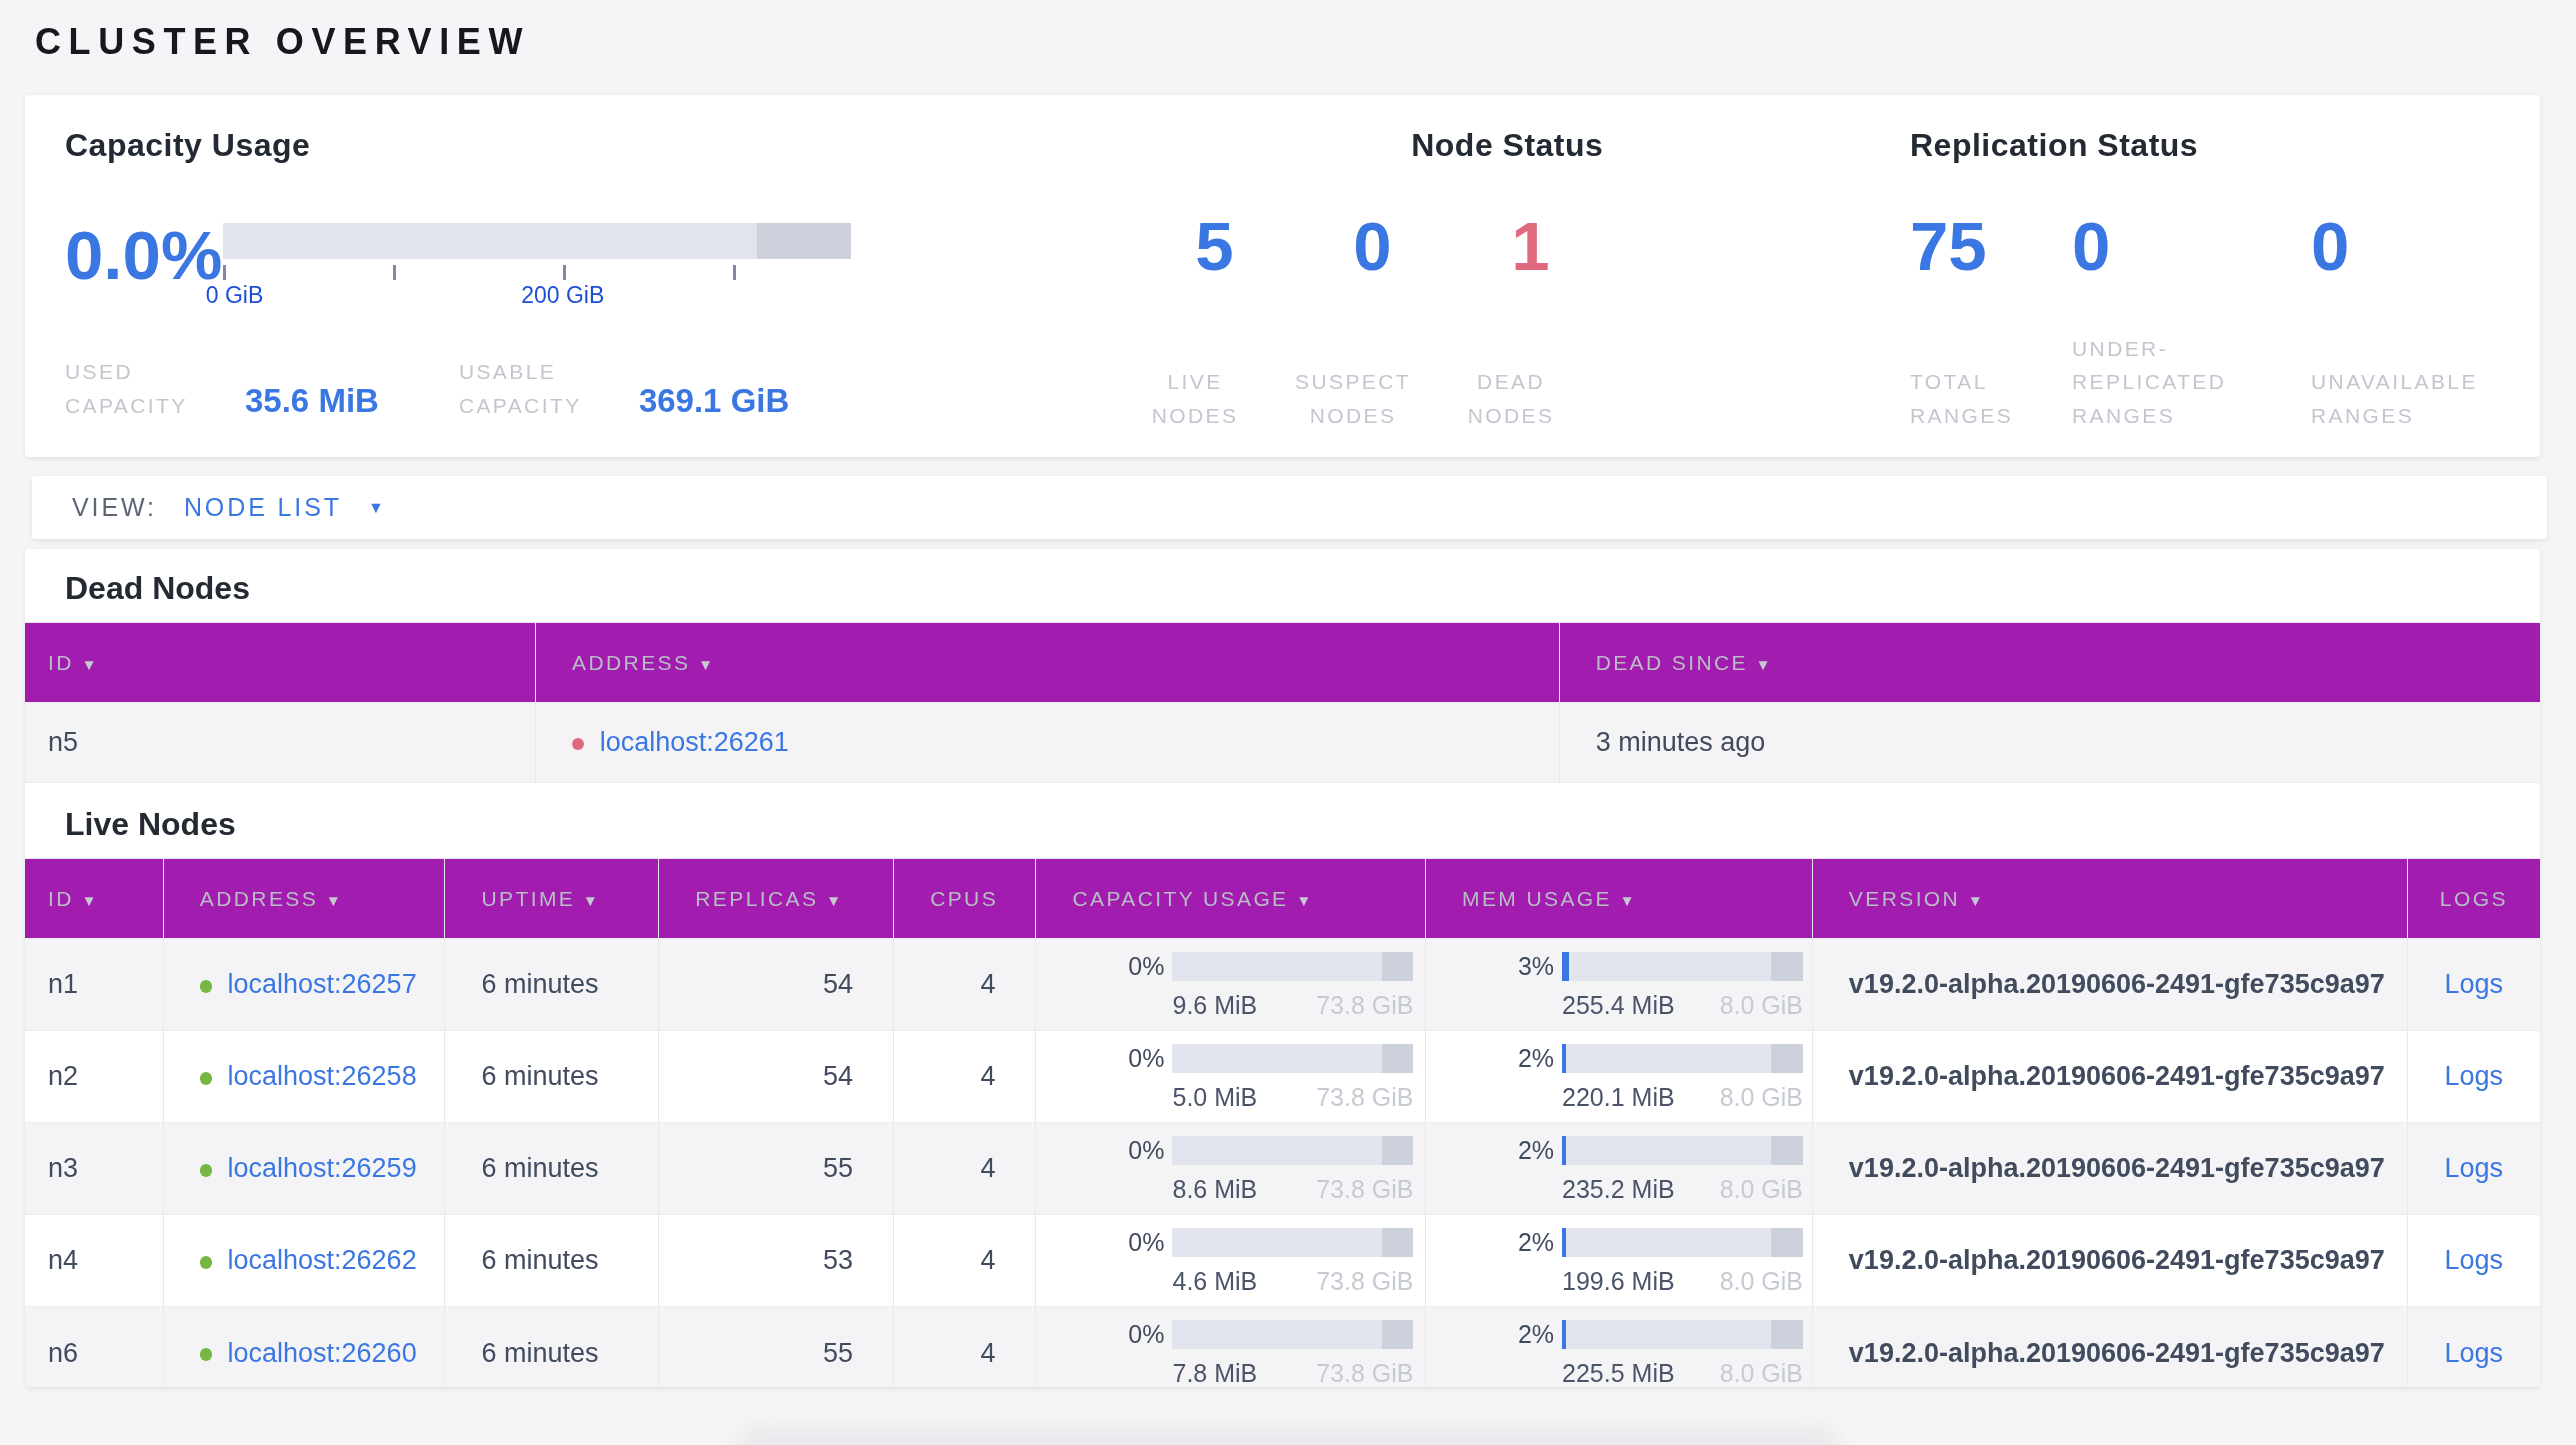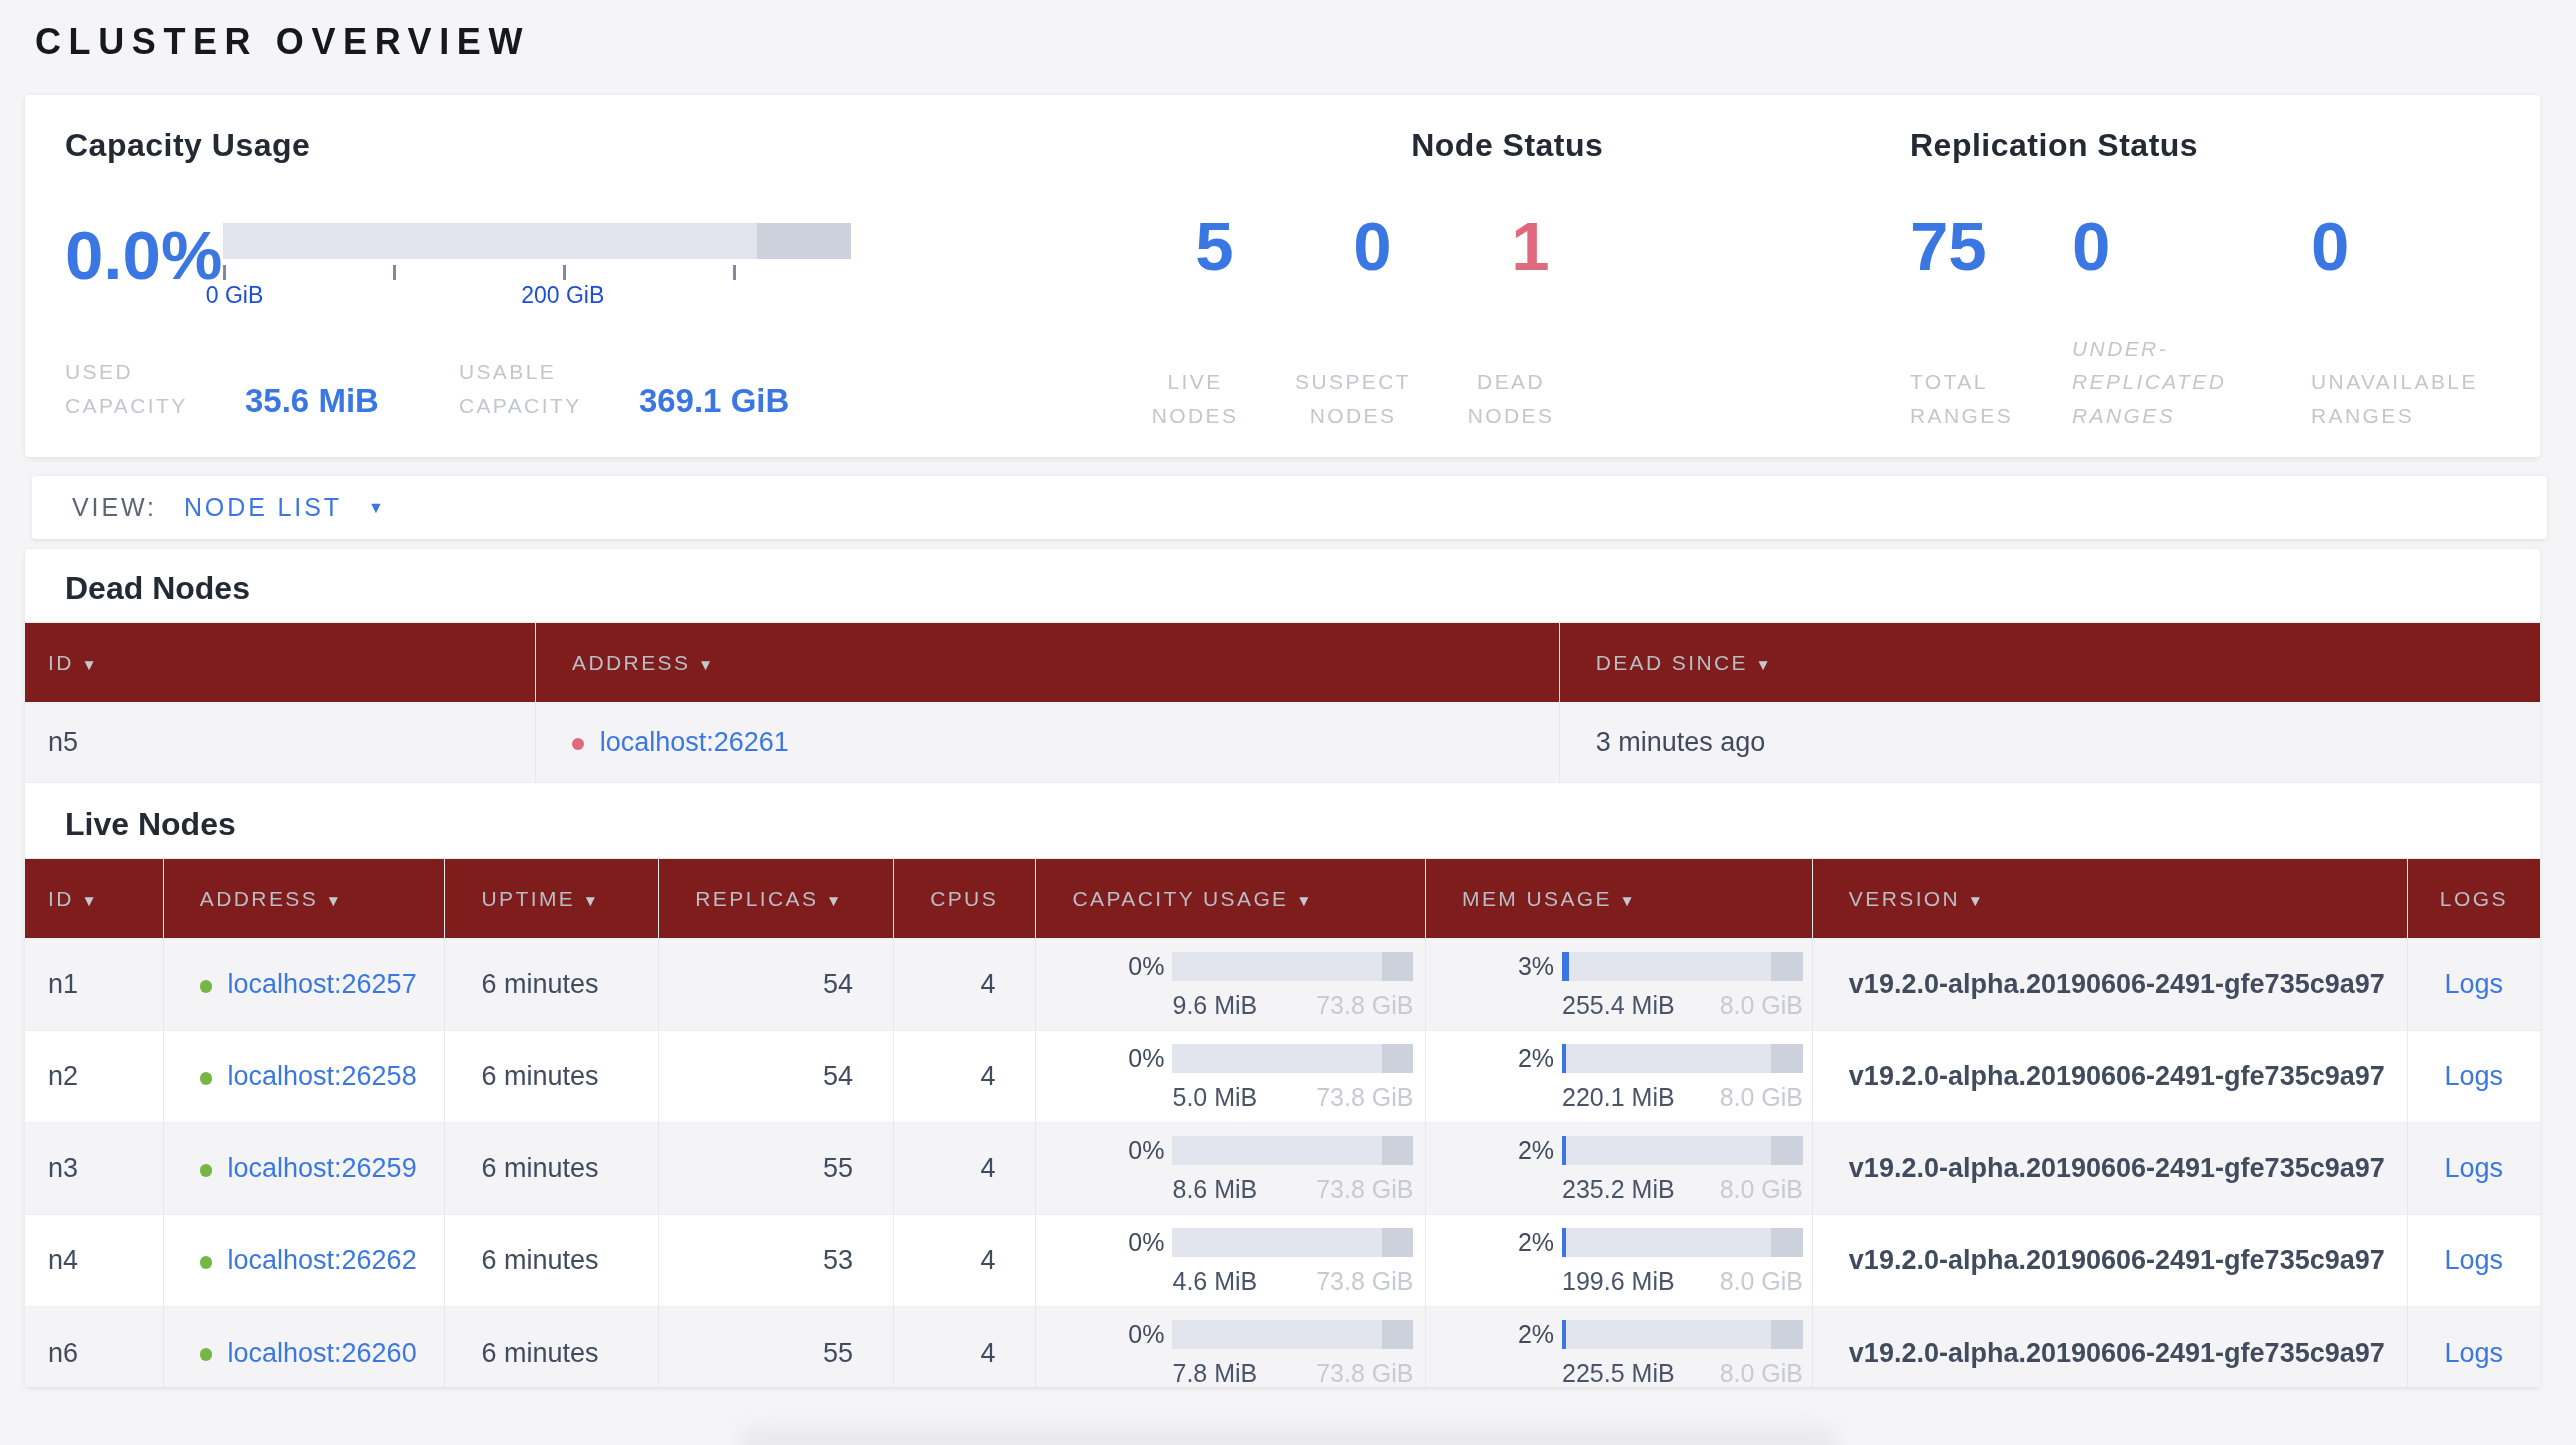--- a/index.html
+++ b/index.html
@@ -58,21 +58,21 @@
   .panel-nodes .stat{width:158px;}
   .panel-repl .stat:nth-child(1){width:162px;}
   .panel-repl .stat:nth-child(2){width:239px;}
   .panel-repl .stat:nth-child(3){width:229px;}
   .stat-num{font-size:69px;font-weight:700;line-height:1;color:#3b77e3;}
   .stat.red .stat-num{color:#e0697d;}
   .lblbox{height:107px;display:flex;align-items:flex-end;margin-top:44px;}
   .stat-lbl{font-size:21px;letter-spacing:2.4px;color:#c2c6ce;line-height:1.6;}
   .panel-nodes .stat-lbl{width:119px;}
   .panel-repl .stat:nth-child(1) .stat-lbl{width:124px;}
-  .panel-repl .stat:nth-child(2) .stat-lbl{width:177px;font-style:italic;}
+  .panel-repl .stat:nth-child(2) .stat-lbl{width:177px;}
   .panel-repl .stat:nth-child(3) .stat-lbl{width:205px;}
 
   
   .viewbar{
     margin-top:19px;height:63px;display:flex;align-items:center;padding-left:40px;
     box-sizing:border-box;
     margin-left:32px;
   }
   .view-label{font-size:25px;letter-spacing:2.9px;color:#5c6576;}
   .view-value{display:flex;align-items:center;margin-left:27px;cursor:pointer;gap:9px;}
@@ -82,21 +82,21 @@
   
   .content{margin-top:9.5px;height:838px;overflow:hidden;padding-top:13.4px;box-sizing:border-box;}
   .sec-heading{margin:0;padding:7.6px 0 15.3px 40px;font-size:32px;font-weight:700;color:#242a33;}
   .sec-heading.live{padding-top:23px;}
 
   table{width:100%;border-collapse:collapse;table-layout:fixed;}
   table{border-top:1.9px solid #e8e9ec;}
   th{
     height:80px;font-size:21px;font-weight:400;letter-spacing:2.4px;color:#b9bdc5;
     text-align:left;padding:0 0 0 36px;box-sizing:border-box;vertical-align:middle;
-    background:#7f1d1d;white-space:nowrap;
+    background:#a21caf;white-space:nowrap;
   }
   td{
     font-size:27px;color:#414b5e;padding:0 0 0 36px;box-sizing:border-box;
     vertical-align:middle;
   }
   .dead-table td{height:80px;}
   .live-table td{height:92px;}
   th + th, td + td{border-left:1.9px solid #e8e9ec;}
   tbody tr td{border-top:1.9px solid #ededf0;}
   .dead-table tbody tr td{border-bottom:1.9px solid #ededf0;}

